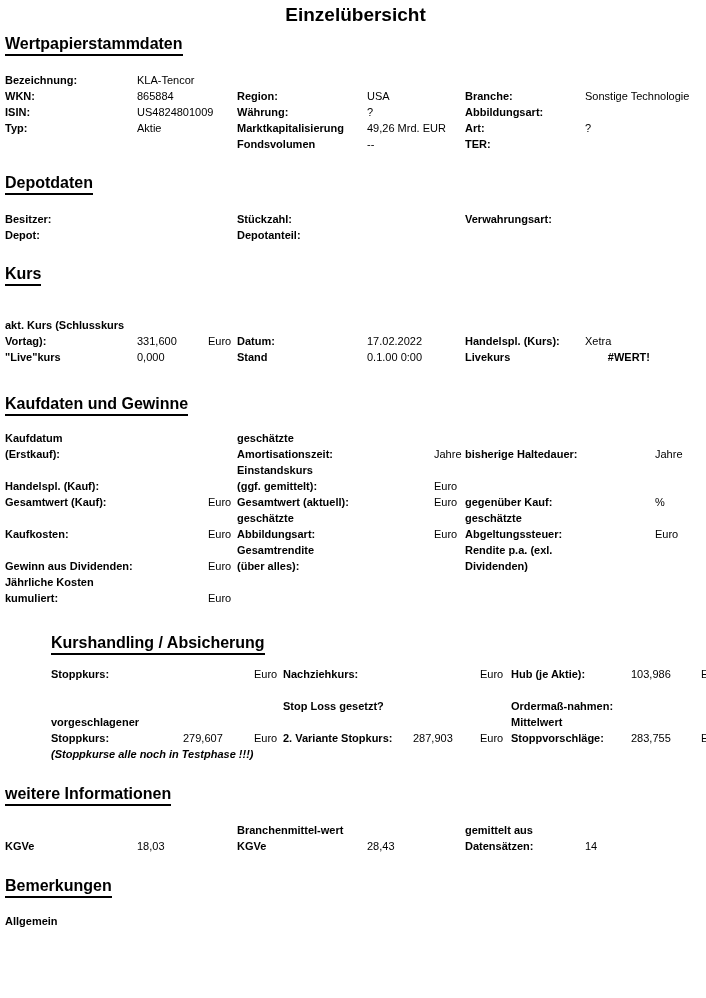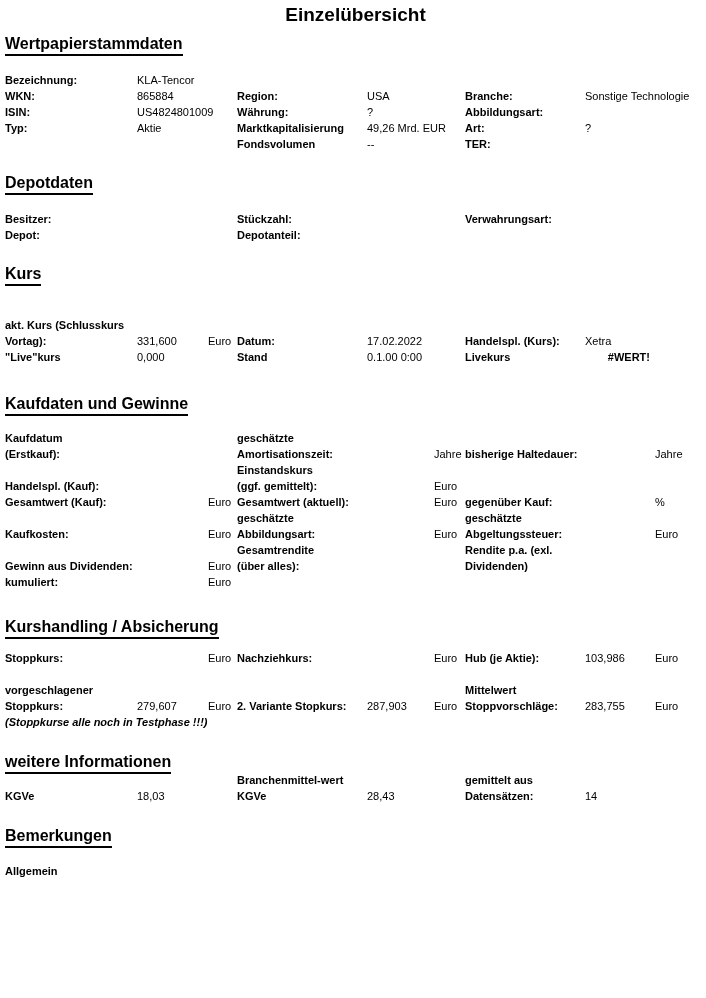--- a/index.html
+++ b/index.html
@@ -27,24 +27,24 @@
   }
   section { display: block; }
   #sec-wps      { margin-top: 7px; }
   #sec-wps .section-heading      { margin-bottom: 18px; }
   #sec-depot    { margin-top: 19px; }
   #sec-depot .section-heading    { margin-bottom: 18px; }
   #sec-kurs     { margin-top: 19px; }
   #sec-kurs .section-heading     { margin-bottom: 33px; }
   #sec-kauf     { margin-top: 27px; }
   #sec-kauf .section-heading     { margin-bottom: 16px; }
-  #sec-kursh    { margin-top: 25px; }
+  #sec-kursh    { margin-top: 25px; margin-left: 46px; }
   #sec-kursh .section-heading    { margin-bottom: 13px; }
   #sec-weitere  { margin-top: 20px; }
-  #sec-weitere .section-heading  { }
+  #sec-weitere .section-heading  { margin-bottom: 18px; }
   #sec-bemerk   { margin-top: 20px; }
   #sec-bemerk .section-heading   { margin-bottom: 17px; }
 
   .row {
     display: grid;
     grid-template-columns: 132px 67px 33px 130px 63px 35px 120px 65px 50px;
     align-items: baseline;
     height: 16px;
   }
   .row > span { white-space: nowrap; overflow: visible; }
@@ -195,37 +195,44 @@
     <span class="cc lbl">Gesamtrendite</span>
     <span class="ce lbl small">Rendite p.a. (exl.</span>
   </div>
   <div class="row">
     <span class="ca lbl">Gewinn aus Dividenden:</span>
     <span class="cbu unit">Euro</span>
     <span class="cc lbl">(über alles):</span>
     <span class="ce lbl small">Dividenden)</span>
   </div>
   <div class="row">
+    <span class="ca lbl">Jährliche Kosten</span>
+  </div>
+  <div class="row">
     <span class="ca lbl">kumuliert:</span>
     <span class="cbu unit">Euro</span>
   </div>
 </section>
 
 <section id="sec-kursh">
   <div class="section-heading"><span class="hd">Kurshandling / Absicherung</span></div>
   <div class="row">
     <span class="ca lbl">Stoppkurs:</span>
     <span class="cbu unit">Euro</span>
     <span class="cc lbl">Nachziehkurs:</span>
     <span class="cdu unit">Euro</span>
     <span class="ce lbl">Hub (je Aktie):</span>
     <span class="cf num">103,986</span>
     <span class="cfu unit">Euro</span>
   </div>
   <div class="row"></div>
+  <div class="row">
+    <span class="cc lbl">Stop Loss gesetzt?</span>
+    <span class="ce lbl">Ordermaß-nahmen:</span>
+  </div>
   <div class="row">
     <span class="ca lbl">vorgeschlagener</span>
     <span class="ce lbl">Mittelwert</span>
   </div>
   <div class="row">
     <span class="ca lbl">Stoppkurs:</span>
     <span class="cb num">279,607</span>
     <span class="cbu unit">Euro</span>
     <span class="cc lbl">2. Variante Stopkurs:</span>
     <span class="cd num">287,903</span>

